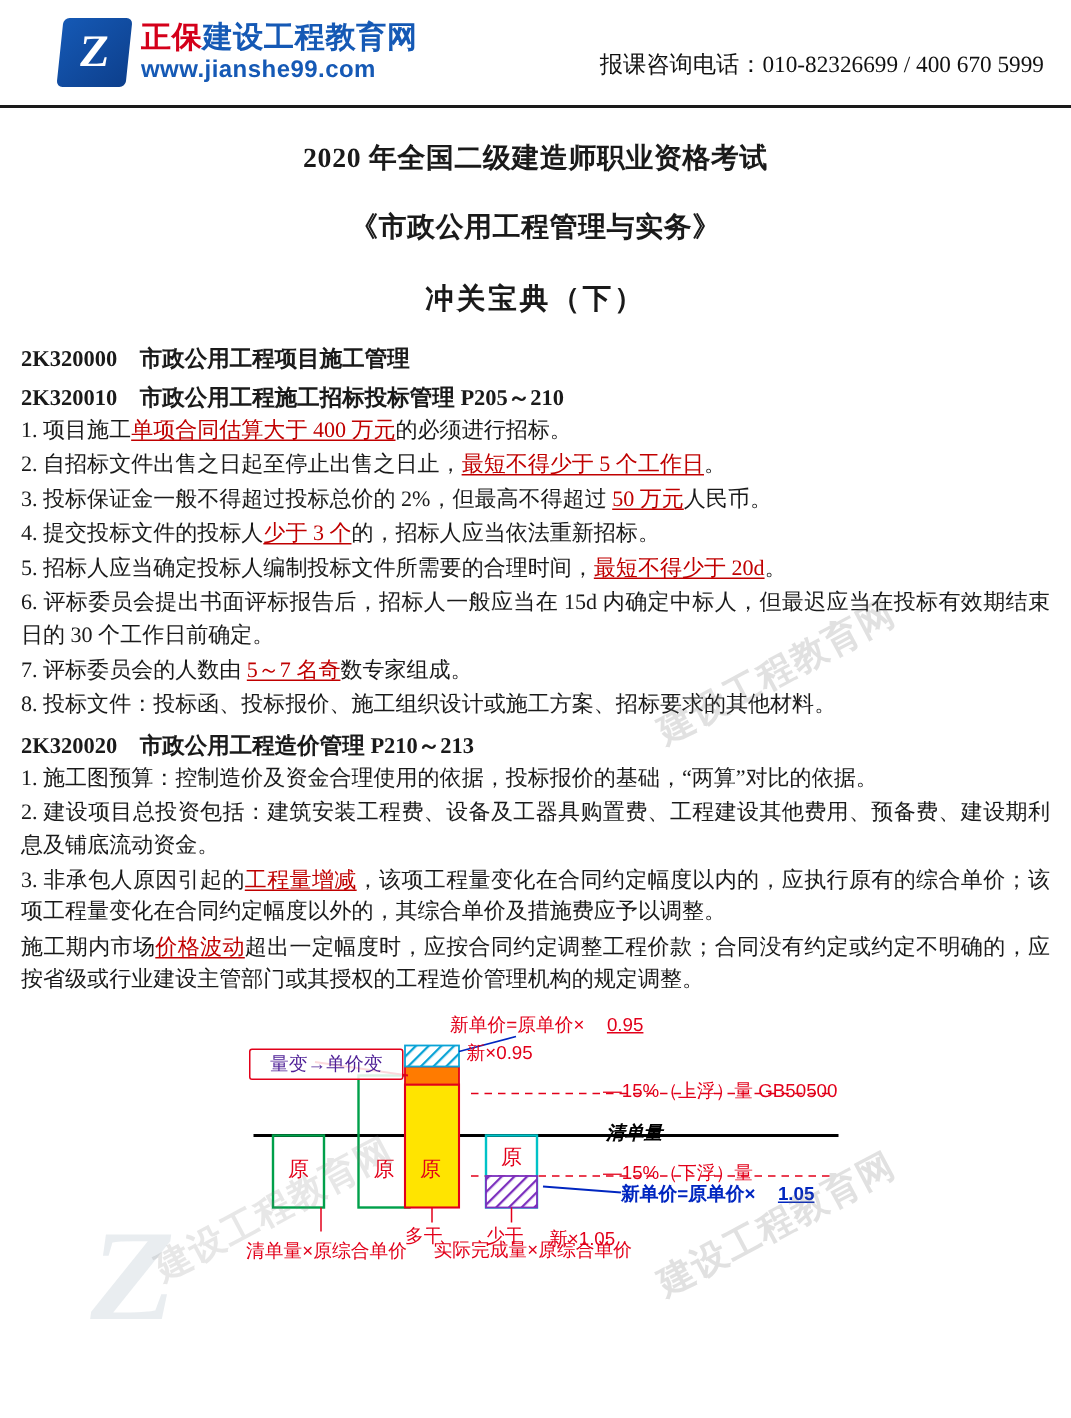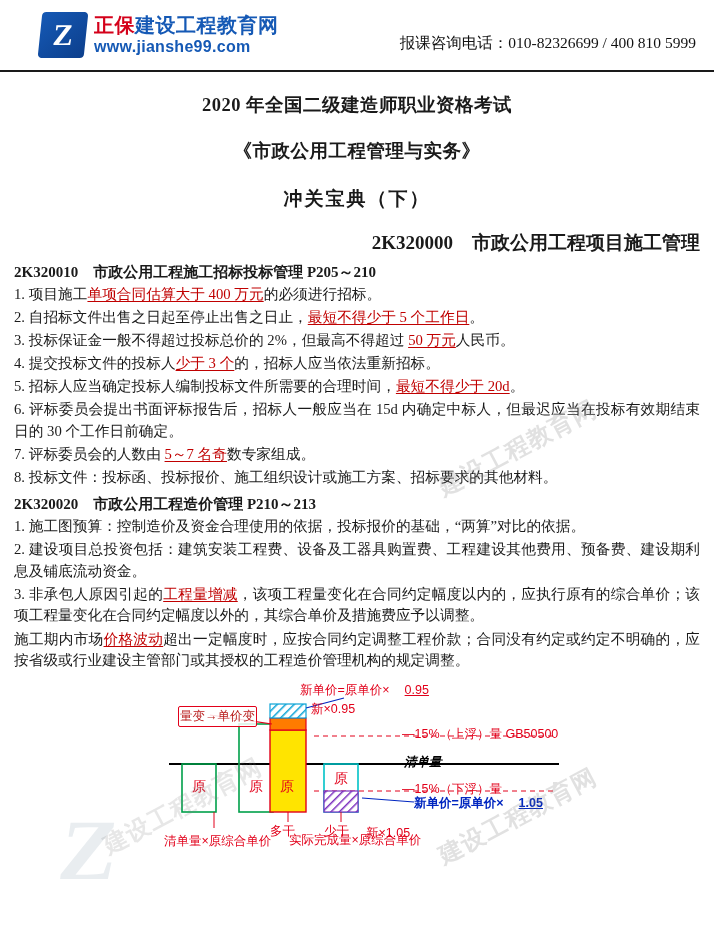--- a/index.html
+++ b/index.html
@@ -95,22 +95,22 @@
     letter-spacing: 0.5px;
   }
   .title3 {
     text-align: center;
     font-size: 19px;
     font-weight: bold;
     margin-top: 23px;
     letter-spacing: 2px;
   }
   .chapter {
-    text-align: right;
-    font-size: 19px;
+    text-align: left;
+    font-size: 15px;
     font-weight: bold;
     margin-top: 18px;
   }
 
   .section-head {
     font-size: 15px;
     font-weight: bold;
     margin-top: 7px;
     margin-bottom: 1px;
   }
@@ -170,44 +170,43 @@
     font-size: 12.5px;
     white-space: nowrap;
   }
   .dg-red { color: #e2001a; }
   .dg-blue { color: #0026c0; }
   .dg-black { color: #000; }
   .dg-box {
     position: absolute;
     border: 1px solid #e2001a;
     border-radius: 2px;
-    padding: 1px 1px;
+    padding: 1px 13px;
     font-size: 12.5px;
-    color: #b91c1c;
+    color: #4c1d95;
     font-family: "Liberation Sans", sans-serif;
     background: rgba(255,255,255,0.85);
     white-space: nowrap;
-    margin-left: 12px;
   }
   .dg-ul { text-decoration: underline; padding-left: 15px; }
 </style>
 </head>
 <body>
 
 <div class="header">
   <div class="logo-wrap">
     <div class="logo-mark">Z</div>
     <div class="logo-text">
       <div class="logo-line1">
         <span class="red">正保</span><span class="blue">建设工程教育网</span>
       </div>
       <div class="logo-line2">www.jianshe99.com</div>
     </div>
   </div>
-  <div class="header-phone">报课咨询电话：010-82326699 / 400 810 5999</div>
+  <div class="header-phone">报课咨询电话：010-82326699 / 400 670 5999</div>
 </div>
 
 <div class="doc">
 
   <div class="title1">2020 年全国二级建造师职业资格考试</div>
   <div class="title2">《市政公用工程管理与实务》</div>
   <div class="title3">冲关宝典（下）</div>
   <div class="chapter">2K320000　市政公用工程项目施工管理</div>
 
   <div class="section-head">2K320010　市政公用工程施工招标投标管理 P205～210</div>

